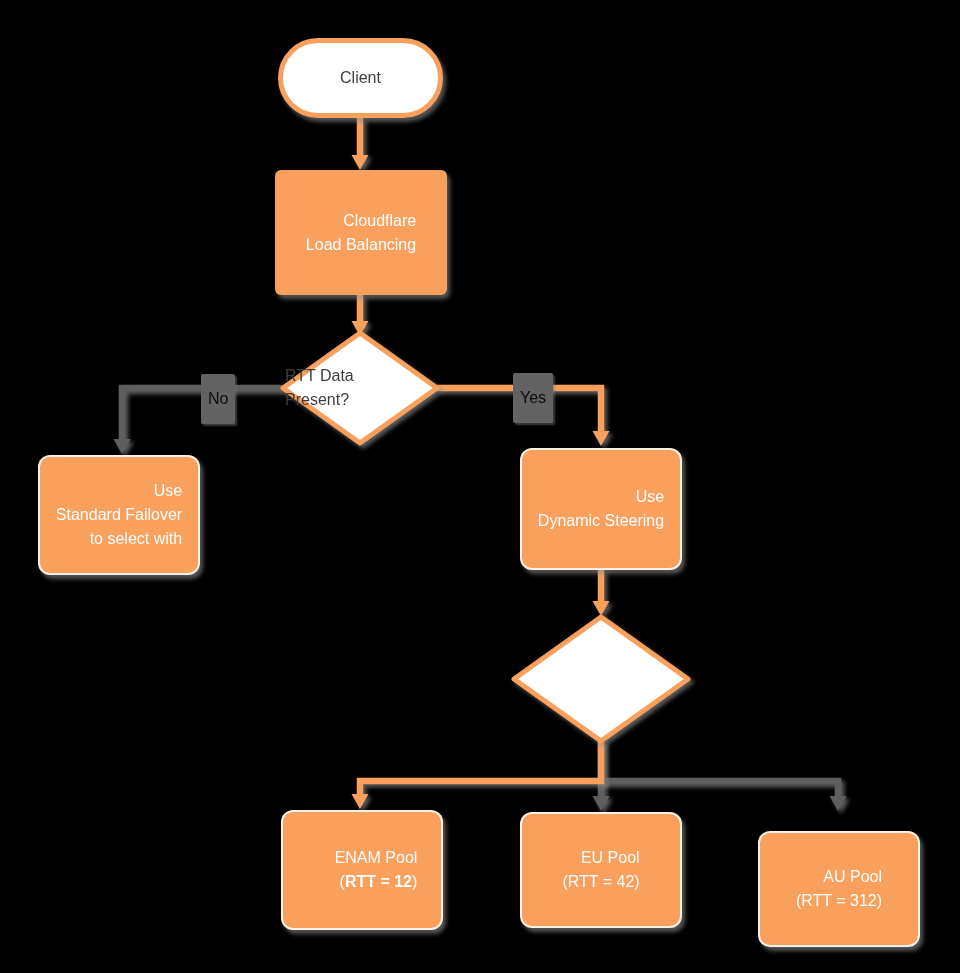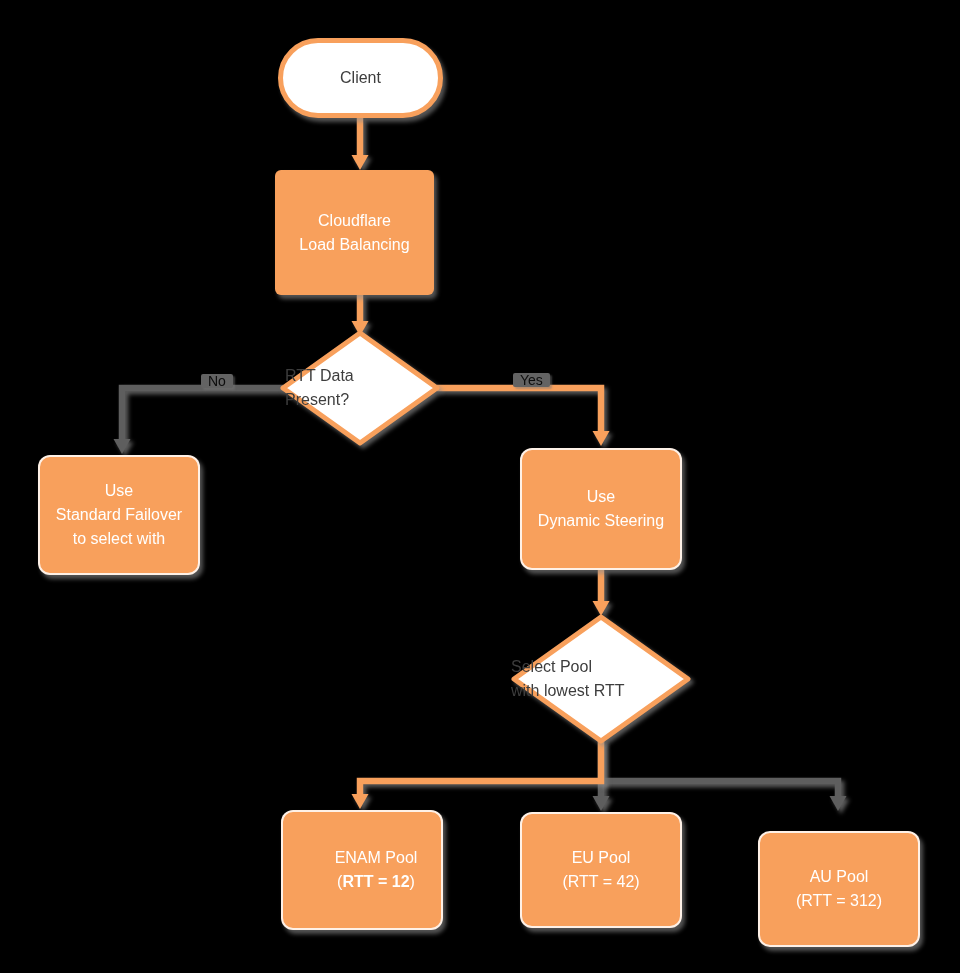--- a/index.html
+++ b/index.html
@@ -10,39 +10,39 @@
   svg.wires{position:absolute;left:0;top:0;}
   .shadowed{filter:drop-shadow(3px 3px 2px rgba(140,140,140,0.65));}
   .wire{fill:none;stroke-width:6.5;}
   .wire-orange{stroke:var(--accent_orange,#F8A05C);}
   .wire-gray{stroke:var(--line_gray,#5E5E5E);}
   .head-orange{fill:var(--accent_orange,#F8A05C);}
   .head-gray{fill:var(--line_gray,#5E5E5E);}
   .diamond{fill:#fff;stroke:var(--accent_orange,#F8A05C);stroke-width:5;stroke-linejoin:round;}
   .node{
     position:absolute;display:flex;align-items:center;justify-content:center;
-    text-align:center;box-sizing:border-box;font-size:16px;line-height:24px;
+    text-align:right;box-sizing:border-box;font-size:16px;line-height:24px;
   }
   .rect{
     background:var(--accent_orange,#F8A05C);color:var(--text_light,#fff);
     border-radius:12px;border:2px solid rgba(255,255,255,0.85);
     box-shadow:3px 4px 4px rgba(140,140,140,0.6);
   }
   .rect.noborder{border:none;border-radius:6px;}
   .stadium{
     background:#fff;color:var(--text_dark,#3D3D3D);
     border:5px solid var(--accent_orange,#F8A05C);border-radius:44px;
     box-shadow:3px 4px 4px rgba(140,140,140,0.6);
   }
   .dtext{
     position:absolute;color:var(--text_dark,#3D3D3D);font-size:16px;line-height:24px;
   }
   .edge-label{
-    position:absolute;background:#636363;color:#0d0d0d;font-size:14px;line-height:14px;
-    padding:0 7px;border-radius:2px;box-shadow:2px 2px 2px rgba(120,120,120,0.5);
+    position:absolute;background:#636363;color:#0d0d0d;font-size:16px;line-height:14px;
+    padding:18px 7px;border-radius:2px;box-shadow:2px 2px 2px rgba(120,120,120,0.5);
   }
   .b{font-weight:bold;}
 </style>
 </head>
 <body>
 
 <div class="stage">
 
   <svg class="wires" width="960" height="973" viewBox="0 0 960 973">
 
@@ -85,21 +85,21 @@
     </g>
     <g class="shadowed">
       <polygon class="diamond" points="601,617 688,679 601,741 514,679"></polygon>
     </g>
   </svg>
 
   <div class="node stadium" style="left:278px;top:38px;width:165px;height:80px;">
     <div>Client</div>
   </div>
 
-  <div class="node rect noborder" style="left:275px;top:170px;width:159px;height:125px;">
+  <div class="node rect noborder" style="left:275px;top:170px;width:172px;height:125px;">
     <div>
       <div>Cloudflare</div>
       <div>Load Balancing</div>
     </div>
   </div>
 
   <div class="dtext" style="left:285px;top:364px;width:150px;">
     <div>RTT Data</div>
     <div>Present?</div>
   </div>
@@ -115,24 +115,20 @@
     </div>
   </div>
 
   <div class="node rect" style="left:520px;top:448px;width:162px;height:122px;">
     <div>
       <div>Use</div>
       <div>Dynamic Steering</div>
     </div>
   </div>
 
-  <div class="dtext" style="left:511px;top:655px;width:180px;">
-    <div>Select Pool</div>
-    <div>with lowest RTT</div>
-  </div>
 
   <div class="node rect" style="left:281px;top:810px;width:162px;height:120px;padding-left:28px;">
     <div>
       <div>ENAM Pool</div>
       <div><span>(</span><span class="b">RTT = 12</span><span>)</span></div>
     </div>
   </div>
 
   <div class="node rect" style="left:520px;top:812px;width:162px;height:116px;">
     <div>

